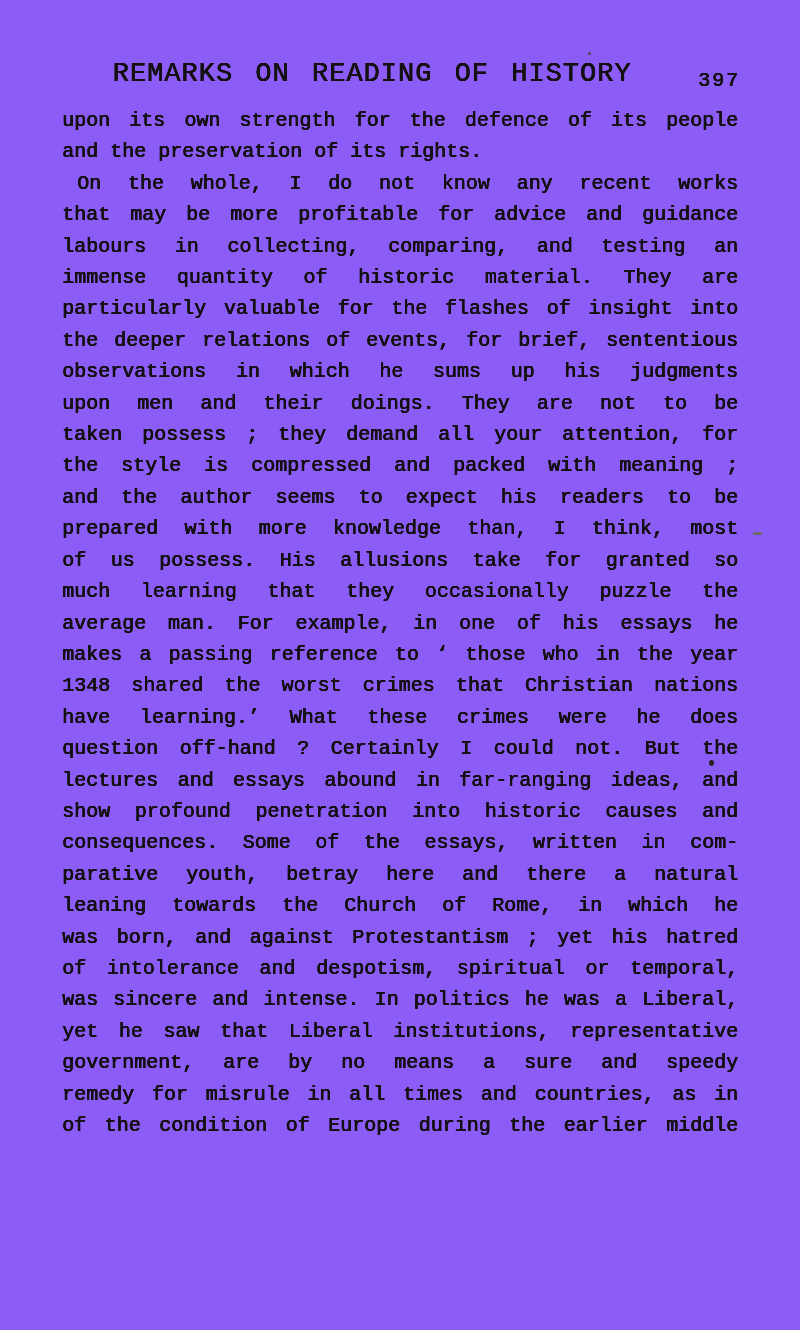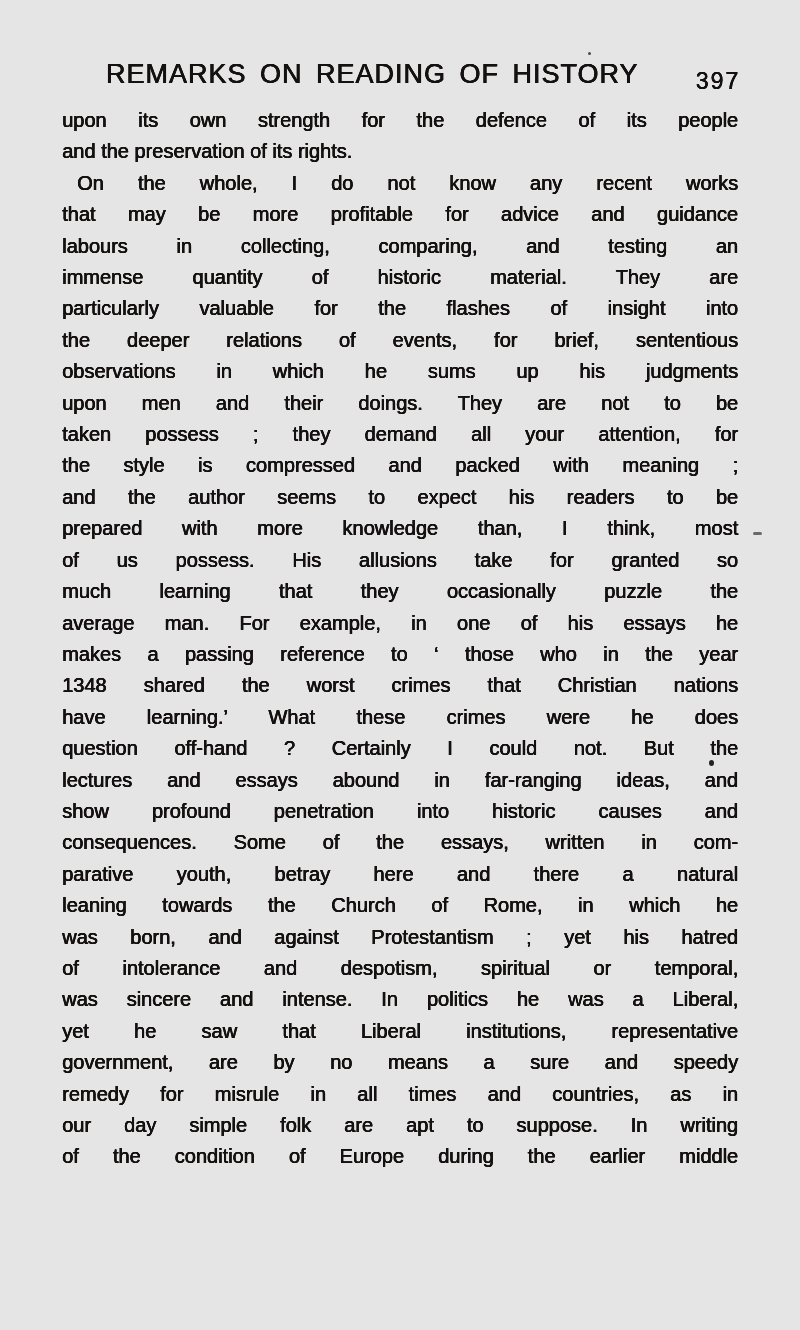--- a/index.html
+++ b/index.html
@@ -4,23 +4,23 @@
 <style>
   html, body {
     margin: 0;
     padding: 0;
     background: #ffffff;
   }
   .page {
     position: relative;
     width: 800px;
     height: 1330px;
-    background: #e5e5e5;
+    background: #8b5cf6;
     overflow: hidden;
-    font-family: Liberation Sans, sans-serif;
+    font-family: Liberation Mono, monospace;
     color: #141110;
   }
   
   .ink {
     text-shadow: 0.45px 0 0 currentColor, 0 0.45px 0 currentColor, 0.45px 0.45px 0 currentColor;
   }
   .running-head {
     position: absolute;
     top: 57px;
     left: 62px;
@@ -34,21 +34,21 @@
   }
   .running-head .title {
     display: block;
     text-align: center;
     margin-right: 60px;
   }
   .running-head .page-num {
     position: absolute;
     right: 2px;
     top: 7px;
-    font-size: 23px;
+    font-size: 20px;
     letter-spacing: 2px;
   }
   .page-body {
     position: absolute;
     top: 105px;
     left: 62px;
     width: 676px;
     font-size: 20px;
     line-height: 31.4px;
   }
@@ -109,21 +109,20 @@
       <div class="line">show profound penetration into historic causes and</div>
       <div class="line">consequences. Some of the essays, written in com-</div>
       <div class="line">parative youth, betray here and there a natural</div>
       <div class="line">leaning towards the Church of Rome, in which he</div>
       <div class="line">was born, and against Protestantism ; yet his hatred</div>
       <div class="line">of intolerance and despotism, spiritual or temporal,</div>
       <div class="line">was sincere and intense. In politics he was a Liberal,</div>
       <div class="line">yet he saw that Liberal institutions, representative</div>
       <div class="line">government, are by no means a sure and speedy</div>
       <div class="line">remedy for misrule in all times and countries, as in</div>
-      <div class="line">our day simple folk are apt to suppose. In writing</div>
       <div class="line">of the condition of Europe during the earlier middle</div>
     </div>
 
   <div class="speck speck-a"></div>
   <div class="speck speck-b"></div>
   <div class="speck speck-c"></div>
 
 </div>
 
 </body></html>

